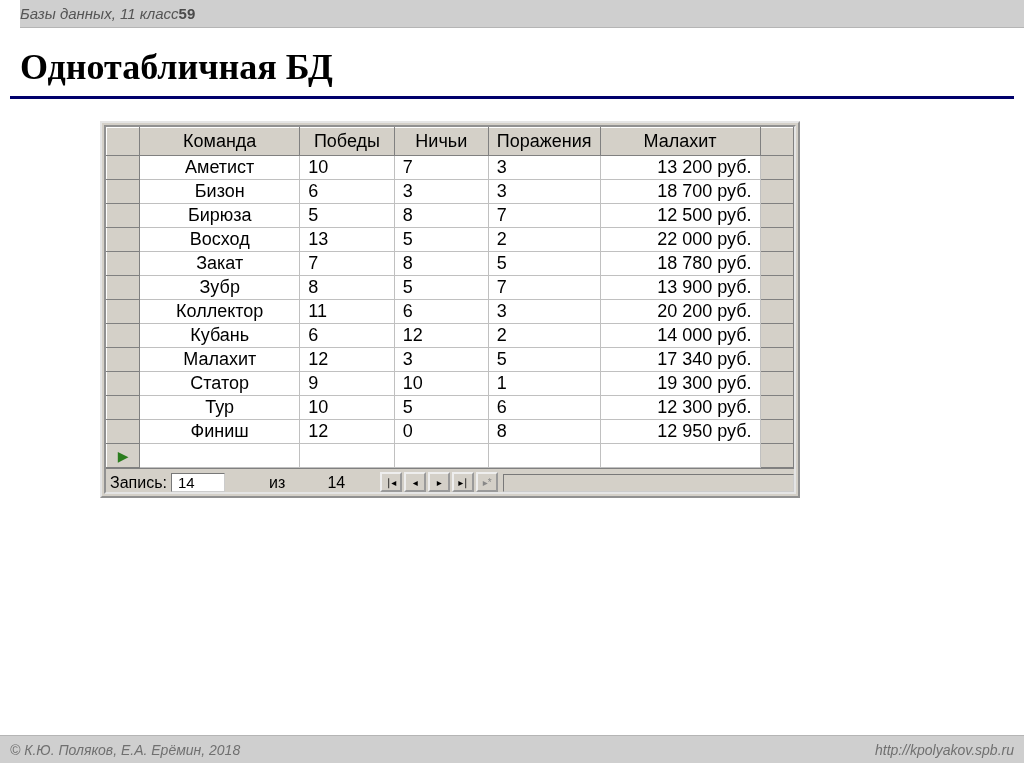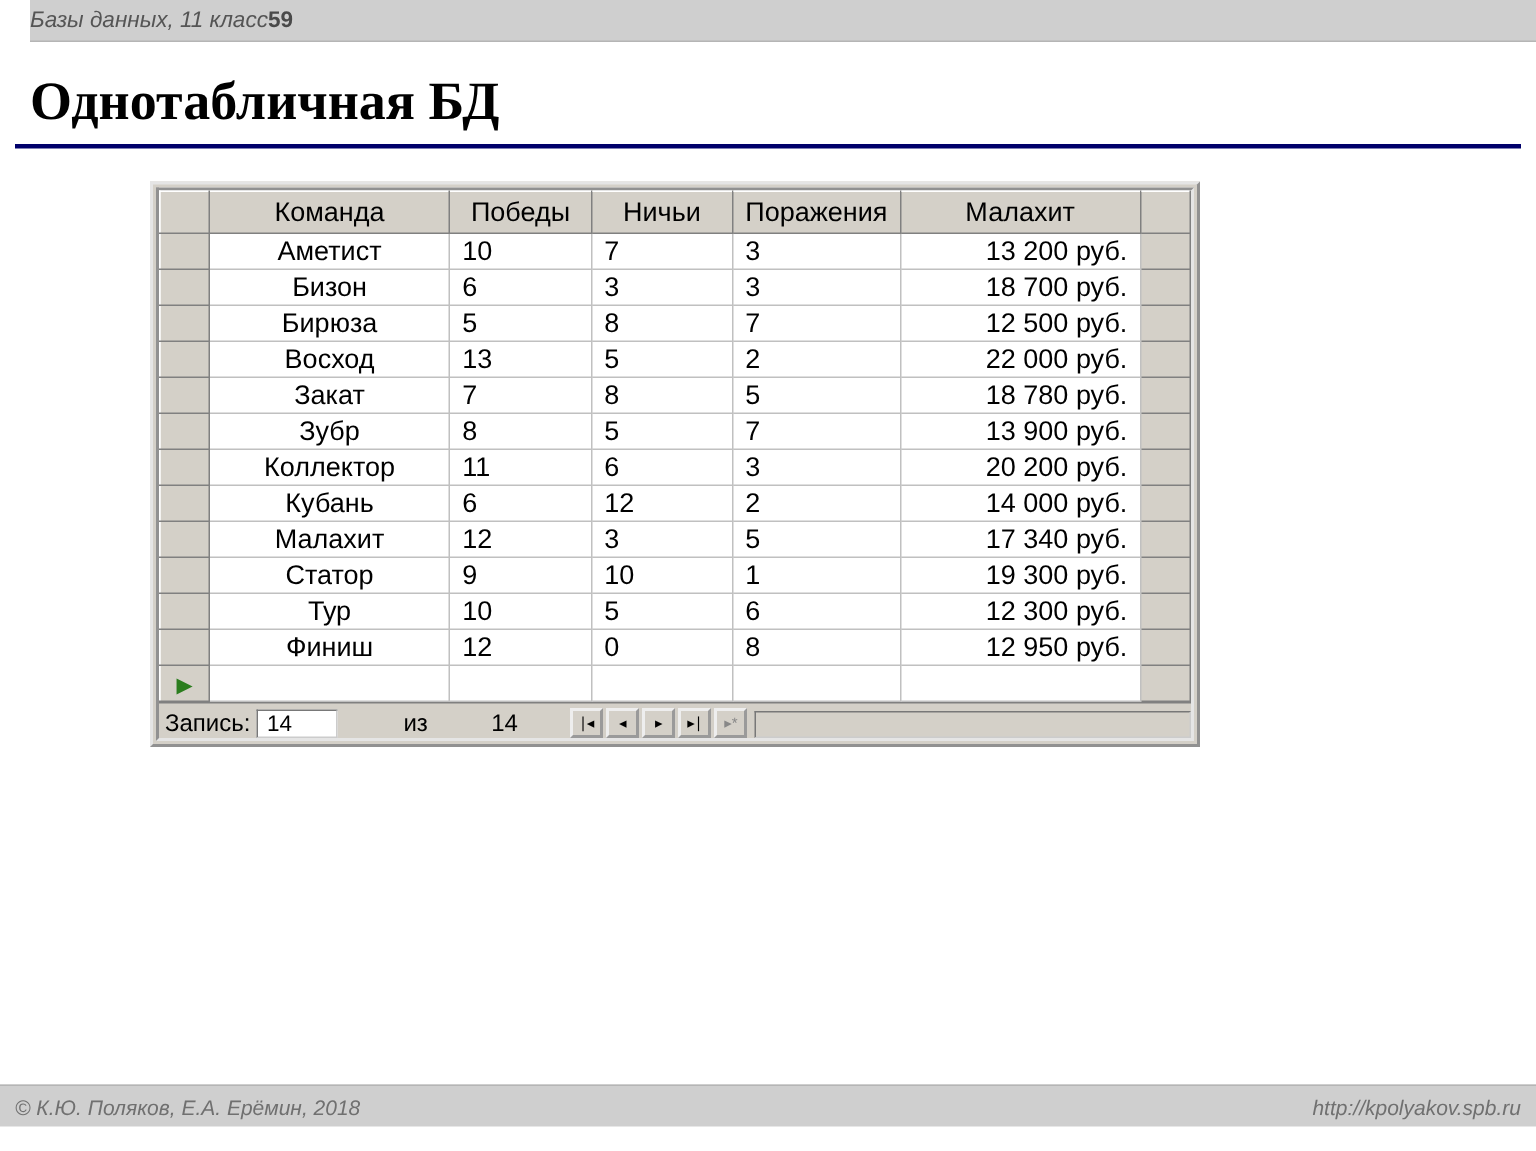--- a/index.html
+++ b/index.html
@@ -118,21 +118,21 @@
     flex:1;
     height:18px;
     margin-left:4px;
     border:1px inset #ccc;
     background:#d4d0c8;
   }
 
   
   #footer{
     position:absolute;
-    left:0; right:0; bottom:16px;
+    left:0; right:0; bottom:4px;
     height:28px;
     background:#cfcfcf;
     border-top:1px solid #b5b5b5;
     display:flex;
     align-items:center;
     justify-content:space-between;
     padding:0 10px;
     font-size:14px;
     font-style:italic;
     color:#707070;

